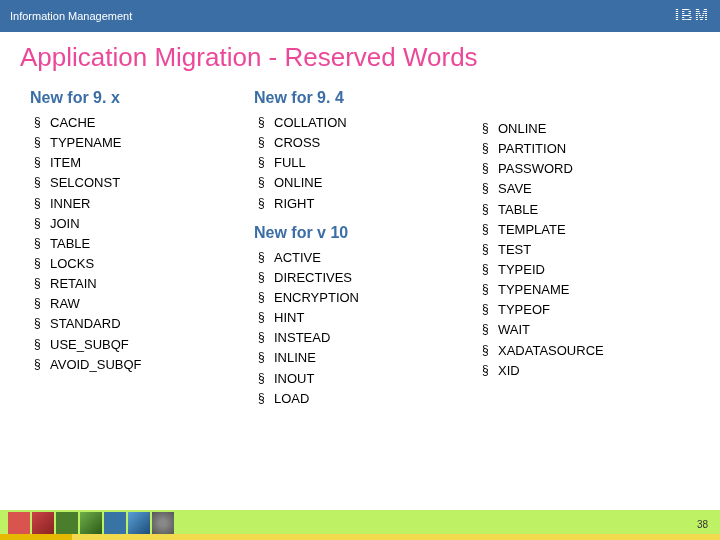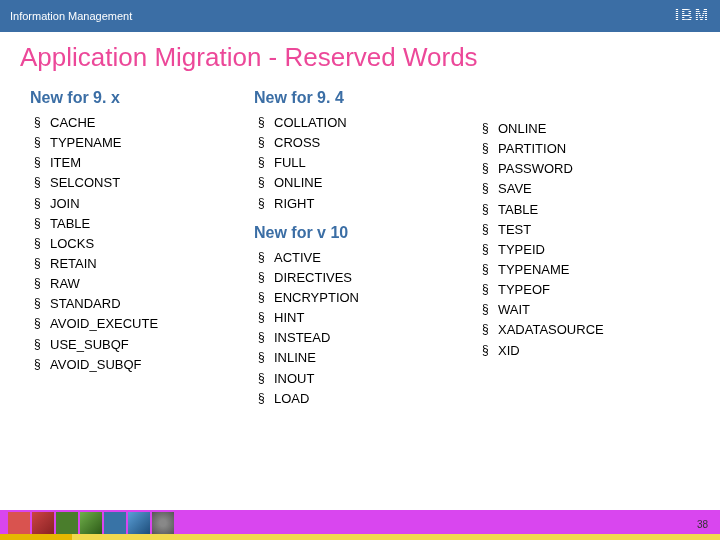--- a/index.html
+++ b/index.html
@@ -82,21 +82,21 @@
     left: 0;
     top: 0;
     font-size: 12px;
   }
   .footer {
     position: absolute;
     bottom: 0;
     left: 0;
     right: 0;
     height: 30px;
-    background: #d946ef;
+    background: #bef264;
   }
   .footer-stripe {
     position: absolute;
     bottom: 0;
     left: 0;
     right: 0;
     height: 6px;
     background: linear-gradient(to right,
       #e6b800 0 10%, #f2d94e 10% 100%);
   }
@@ -139,27 +139,27 @@
 <div class="title">Application Migration - Reserved Words</div>
 
 <div class="content">
   <div class="col">
       <h3 class="section">New for 9. x</h3>
       <ul class="reserved">
         <li>CACHE</li>
         <li>TYPENAME</li>
         <li>ITEM</li>
         <li>SELCONST</li>
+        <li>INNER</li>
         <li>JOIN</li>
         <li>TABLE</li>
         <li>LOCKS</li>
         <li>RETAIN</li>
         <li>RAW</li>
         <li>STANDARD</li>
-        <li>AVOID_EXECUTE</li>
         <li>USE_SUBQF</li>
         <li>AVOID_SUBQF</li>
       </ul>
     </div>
   <div class="col">
       <h3 class="section">New for 9. 4</h3>
       <ul class="reserved">
         <li>COLLATION</li>
         <li>CROSS</li>
         <li>FULL</li>
@@ -179,20 +179,21 @@
       </ul>
     </div>
   <div class="col">
       <div style="height: 36px;"></div>
       <ul class="reserved">
         <li>ONLINE</li>
         <li>PARTITION</li>
         <li>PASSWORD</li>
         <li>SAVE</li>
         <li>TABLE</li>
+        <li>TEMPLATE</li>
         <li>TEST</li>
         <li>TYPEID</li>
         <li>TYPENAME</li>
         <li>TYPEOF</li>
         <li>WAIT</li>
         <li>XADATASOURCE</li>
         <li>XID</li>
       </ul>
     </div>
 </div>

